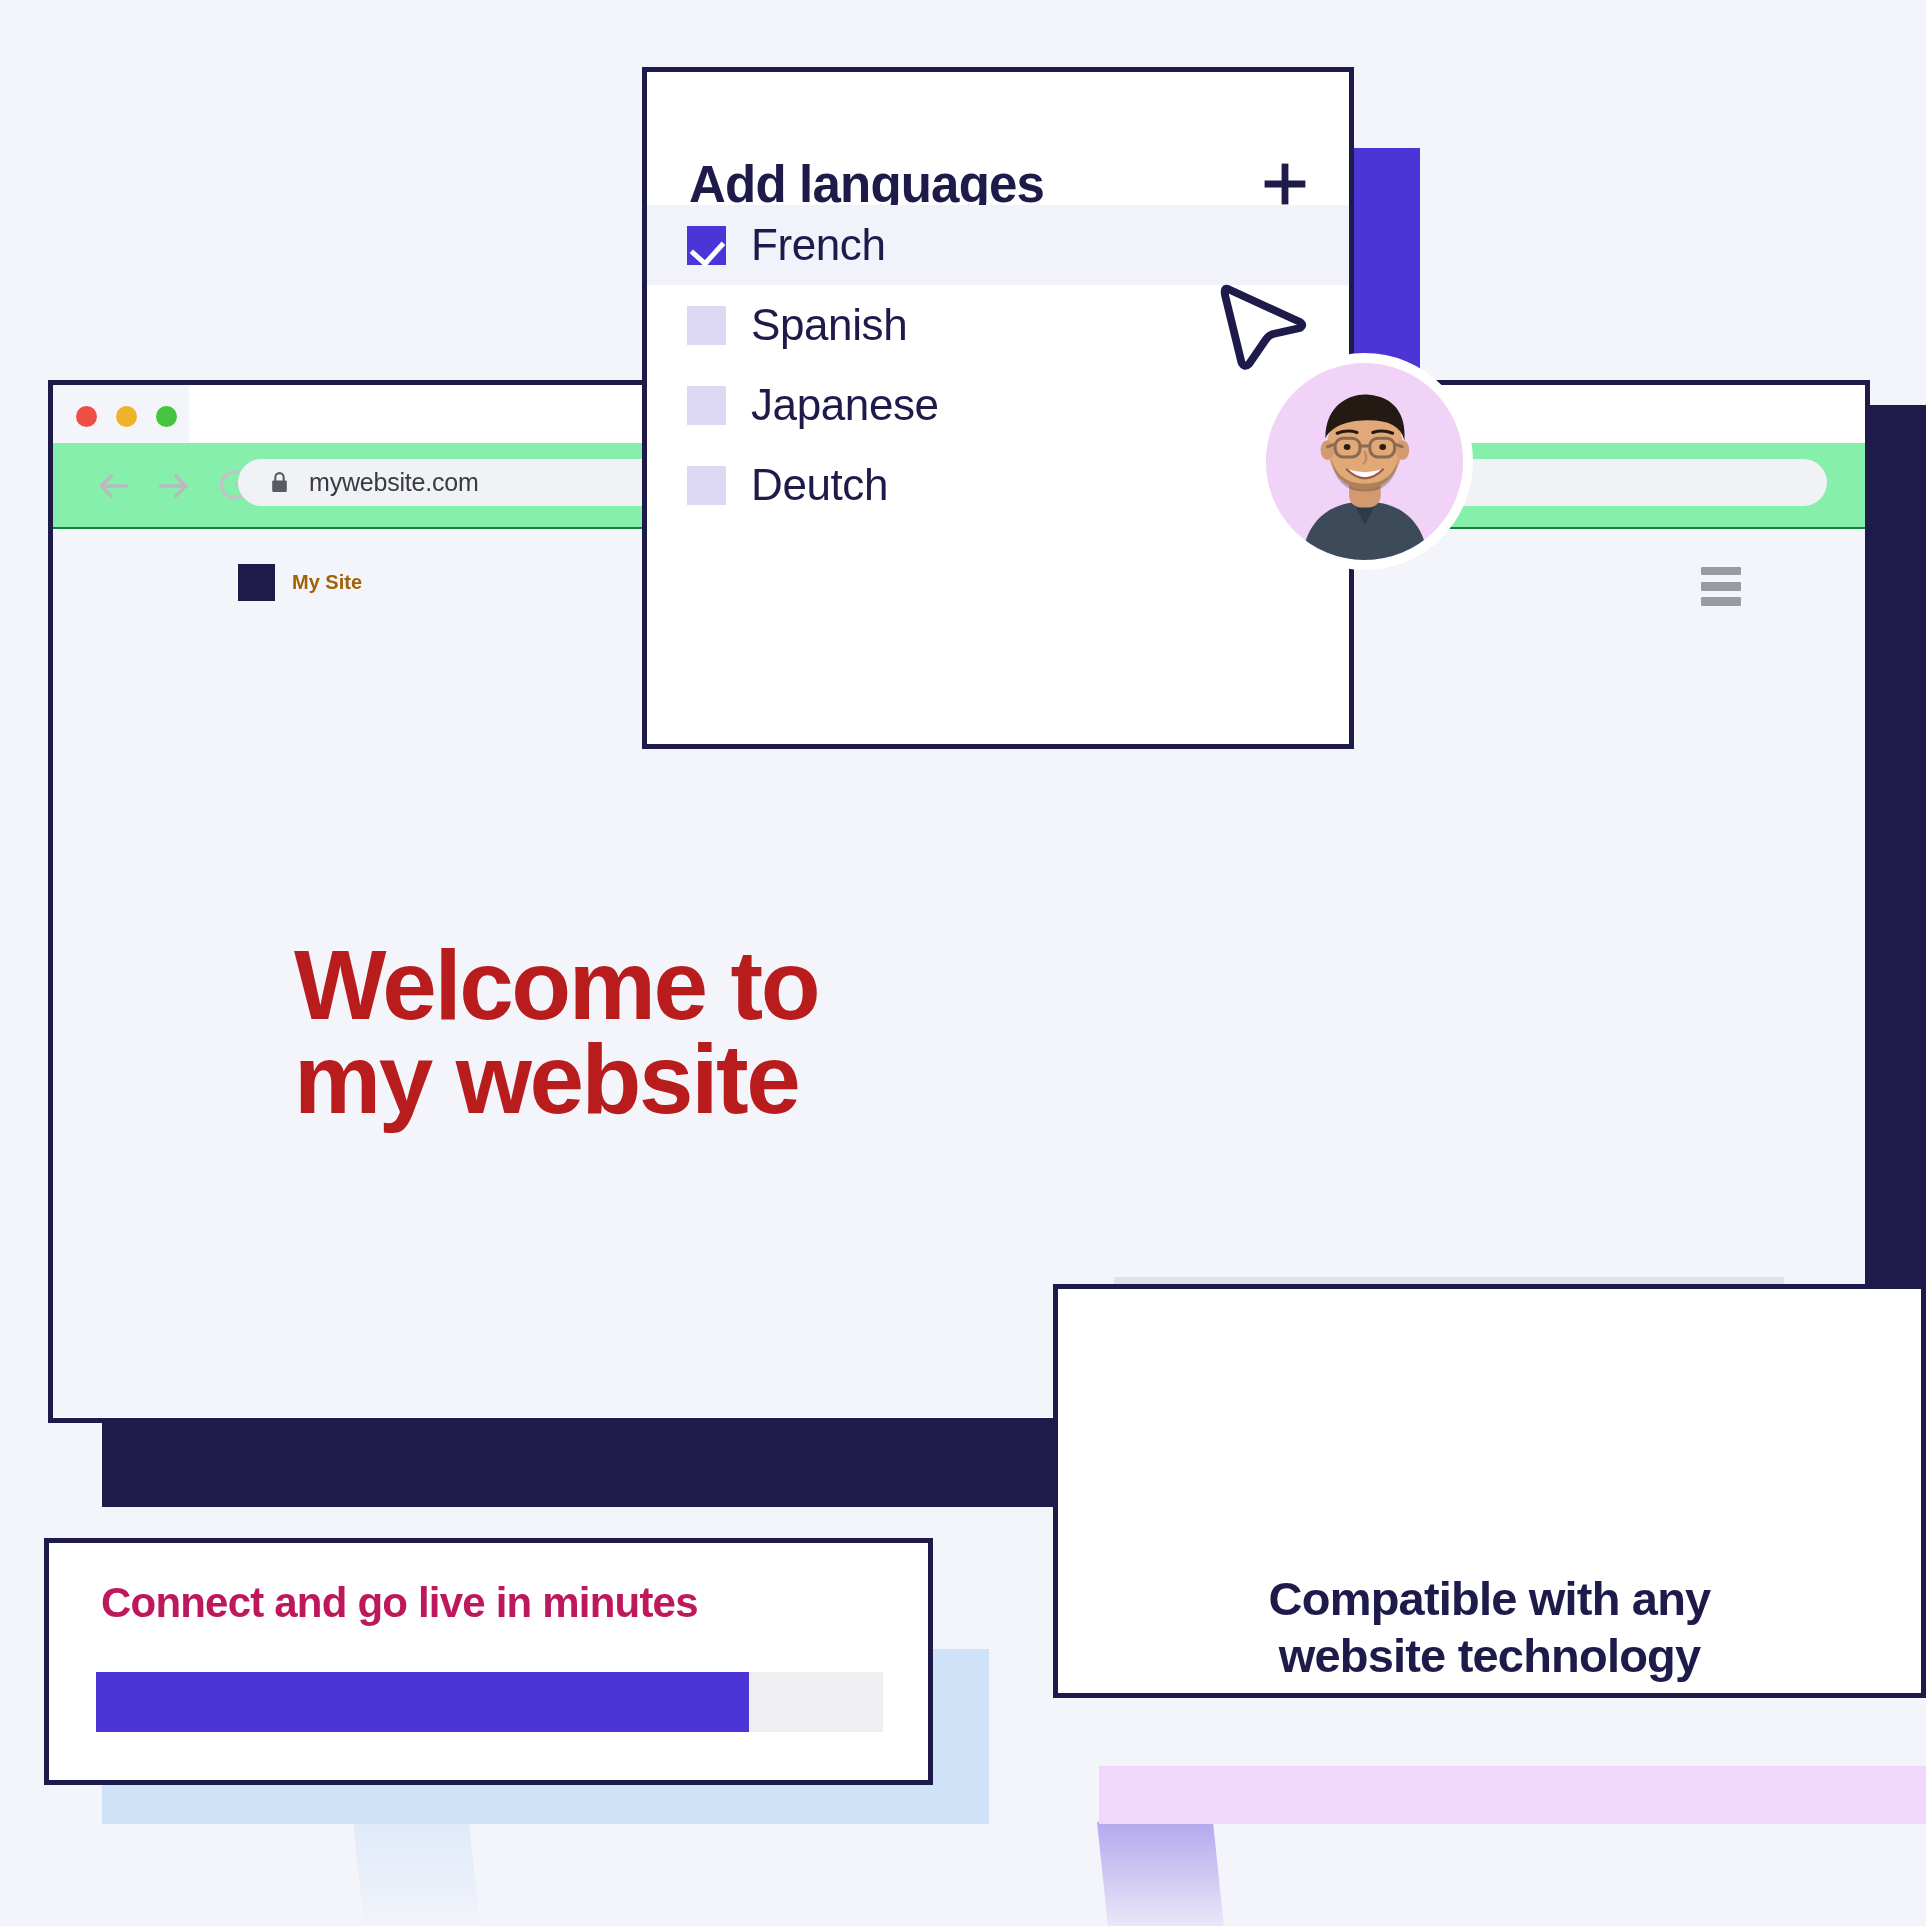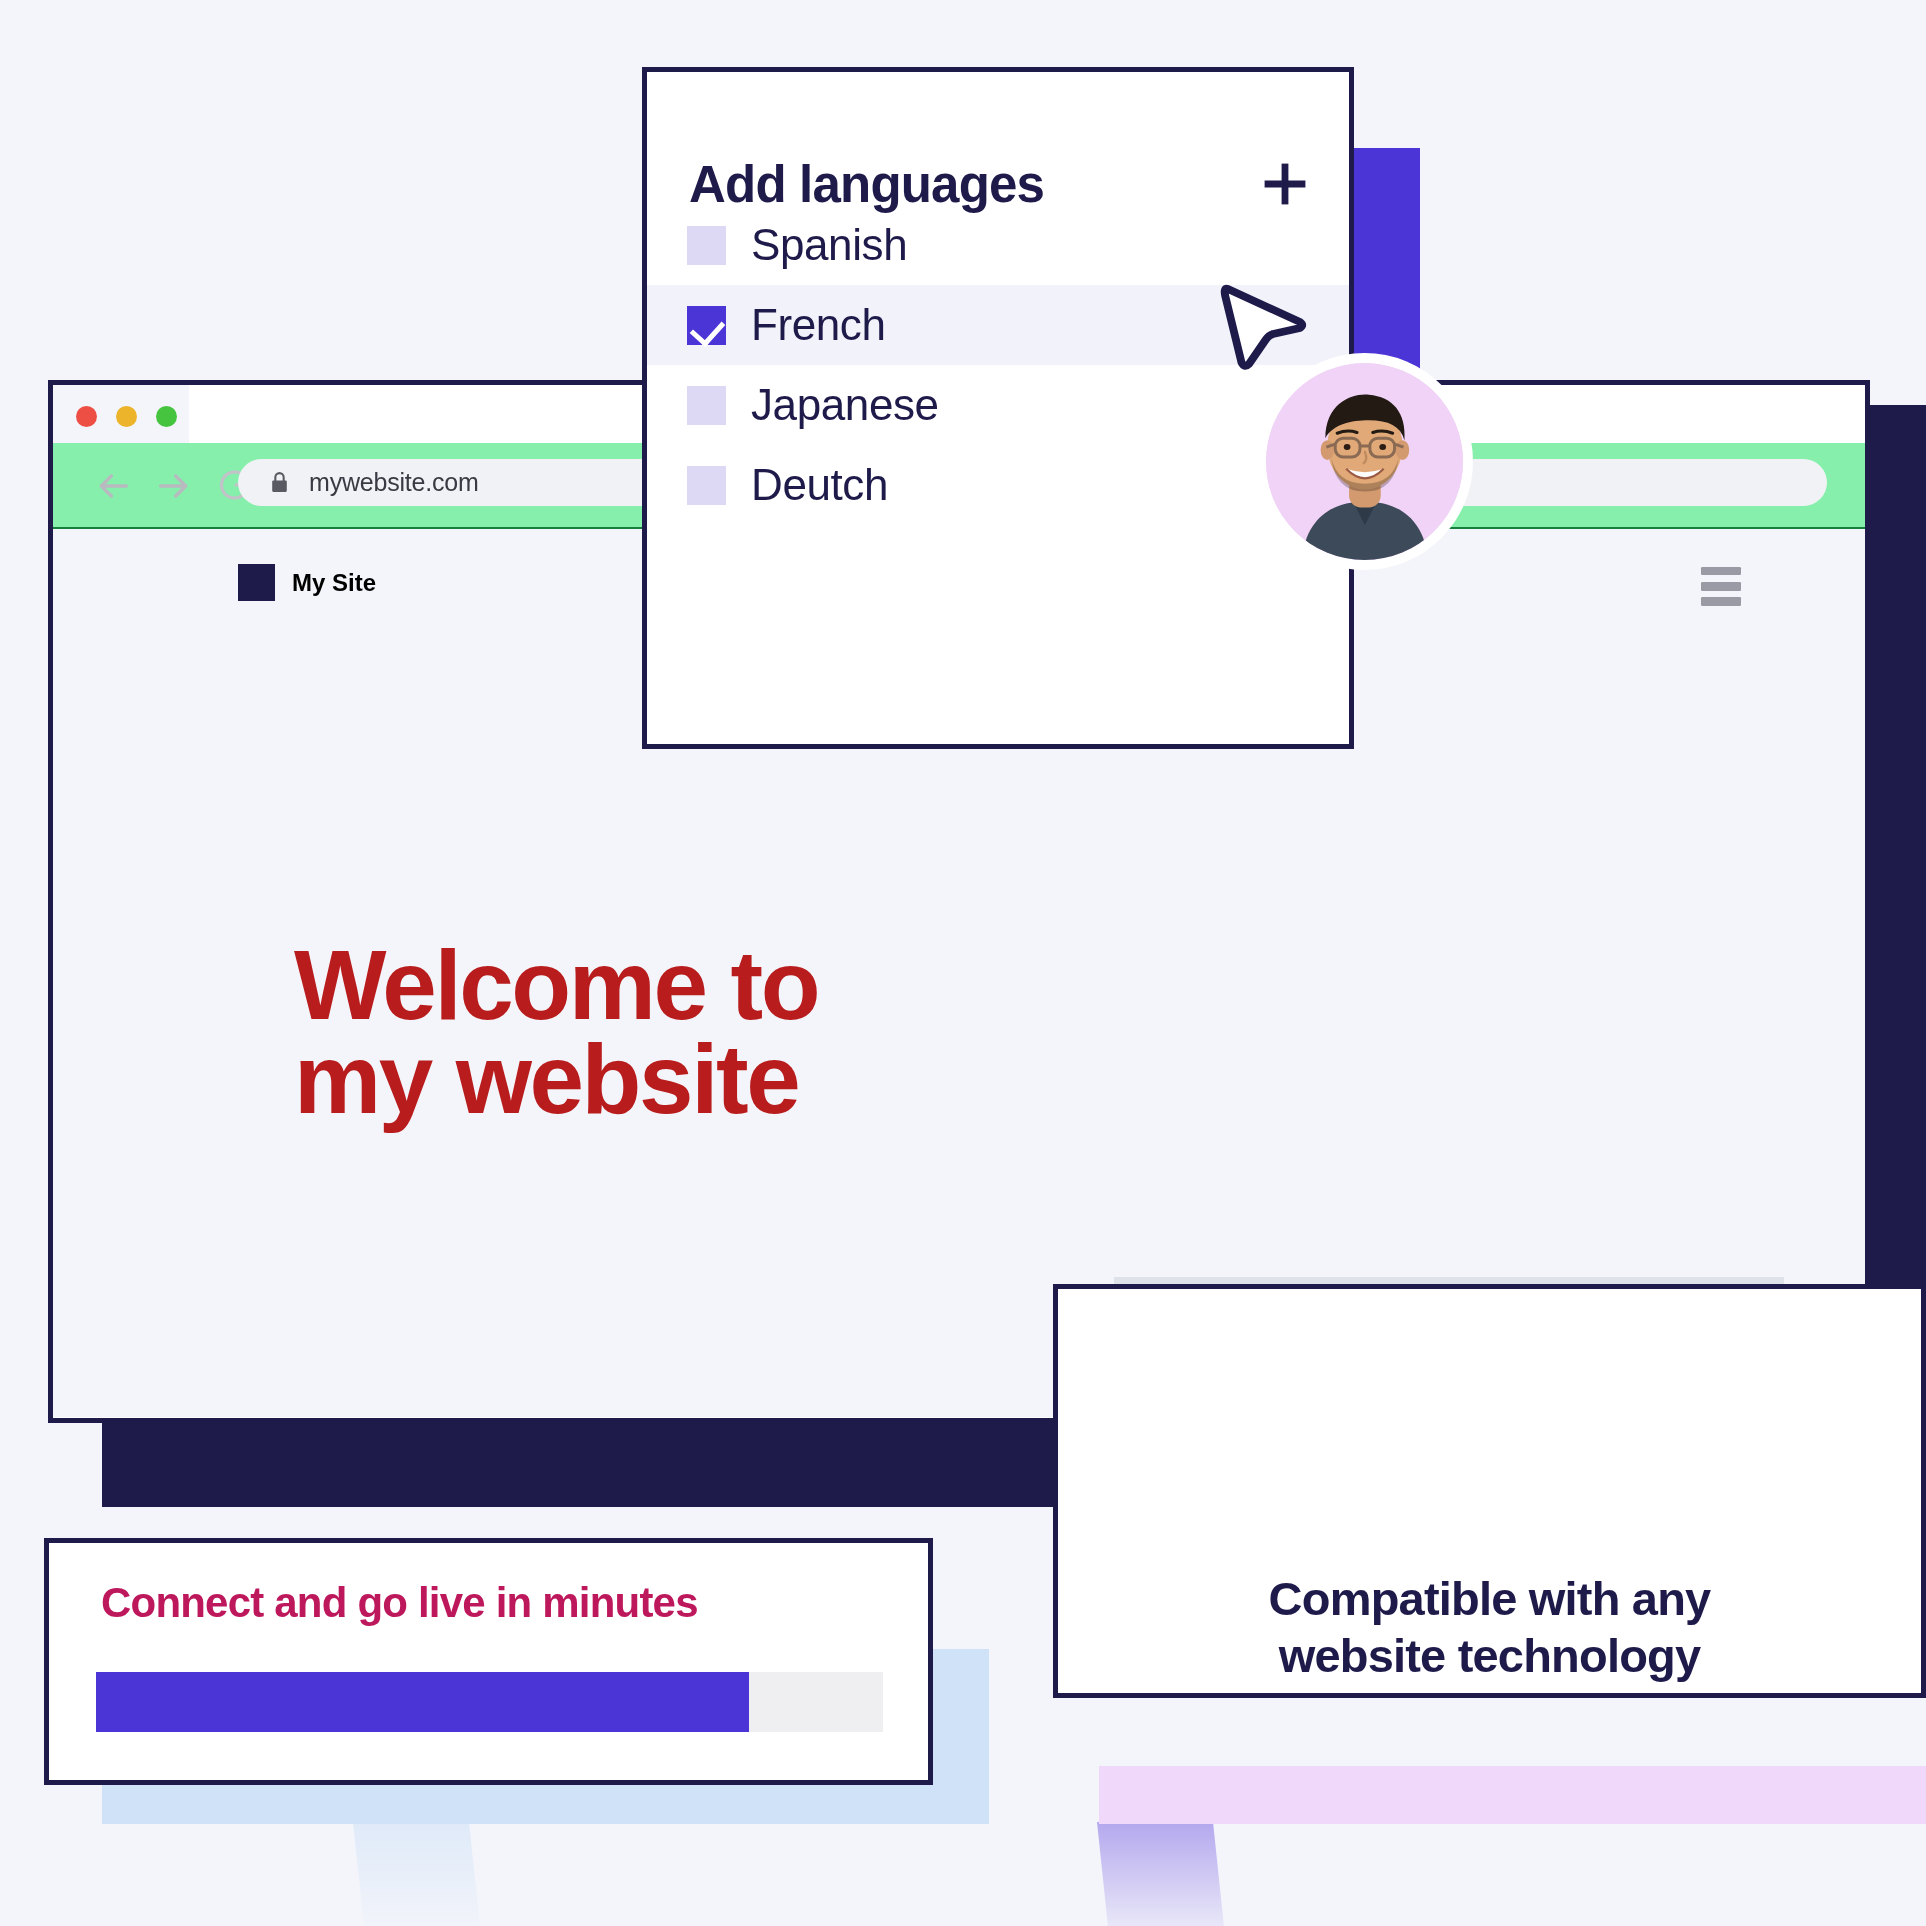--- a/index.html
+++ b/index.html
@@ -92,21 +92,21 @@
   .viewport {
     position: relative; height: 888px; background: #f4f5fa; overflow: hidden;
   }
   .site-header {
     position: relative; height: 108px;
   }
   .brand {
     position: absolute; left: 185px; top: 35px; display: flex; align-items: center; gap: 17px;
   }
   .brand-mark { width: 37px; height: 37px; background: #1e1b4b; }
-  .brand-name { font-size: 24px; font-weight: bold; color: #000000; }
+  .brand-name { font-size: 20px; font-weight: bold; color: #a16207; }
   .burger {
     position: absolute; right: 124px; top: 38px;
     display: flex; flex-direction: column; gap: 6.8px;
   }
   .burger span { display: block; width: 40px; height: 8.4px; background: #9a9aa4; border-radius: 1.2px; }
 
   .hero-title {
     position: absolute; left: 241px; top: 409px; width: 762px;
     font-size: 98px; line-height: 0.96; font-weight: bold; color: #b91c1c;
     letter-spacing: -2.4px;
@@ -270,27 +270,27 @@
       <span class="lang-title">Add languages</span>
       <span class="plus-btn">
         <svg width="48" height="48" viewBox="0 0 24 24" fill="none" stroke="#1e1b4b" stroke-width="3.4" stroke-linecap="square">
           <line x1="12" y1="3.5" x2="12" y2="20.5"></line>
             <line x1="3.5" y1="12" x2="20.5" y2="12"></line>
         </svg>
       </span>
     </div>
 
     <div class="lang-list">
+      <div class="lang-item selected">
+        <span class="cbox checked"></span>
+        <span class="lang-label">French</span>
+      </div>
       <div class="lang-item">
         <span class="cbox"></span>
         <span class="lang-label">Spanish</span>
-      </div>
-      <div class="lang-item selected">
-        <span class="cbox checked"></span>
-        <span class="lang-label">French</span>
       </div>
       <div class="lang-item">
         <span class="cbox"></span>
         <span class="lang-label">Japanese</span>
       </div>
       <div class="lang-item">
         <span class="cbox"></span>
         <span class="lang-label">Deutch</span>
       </div>
     </div>

